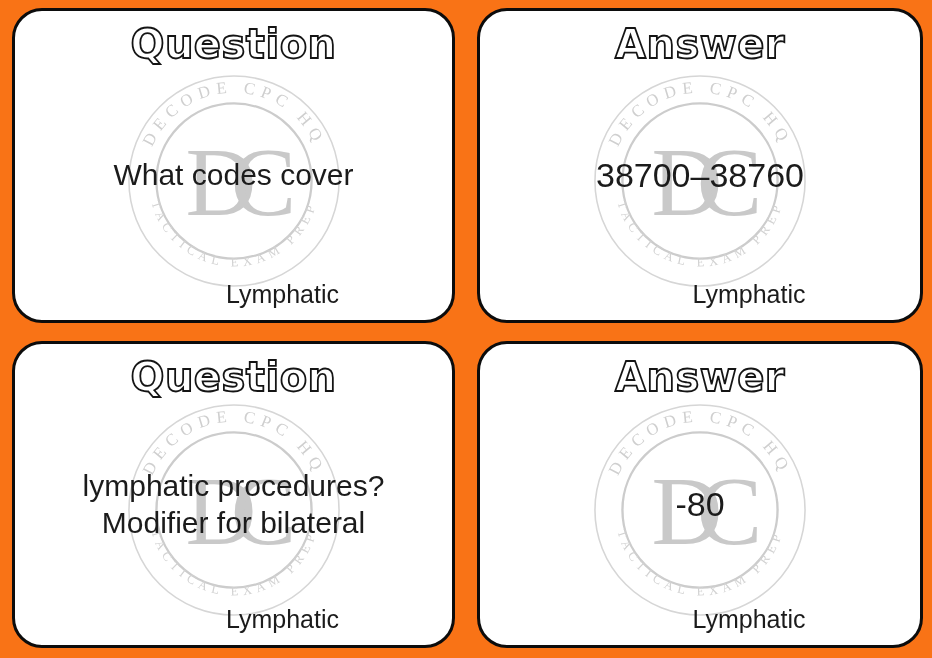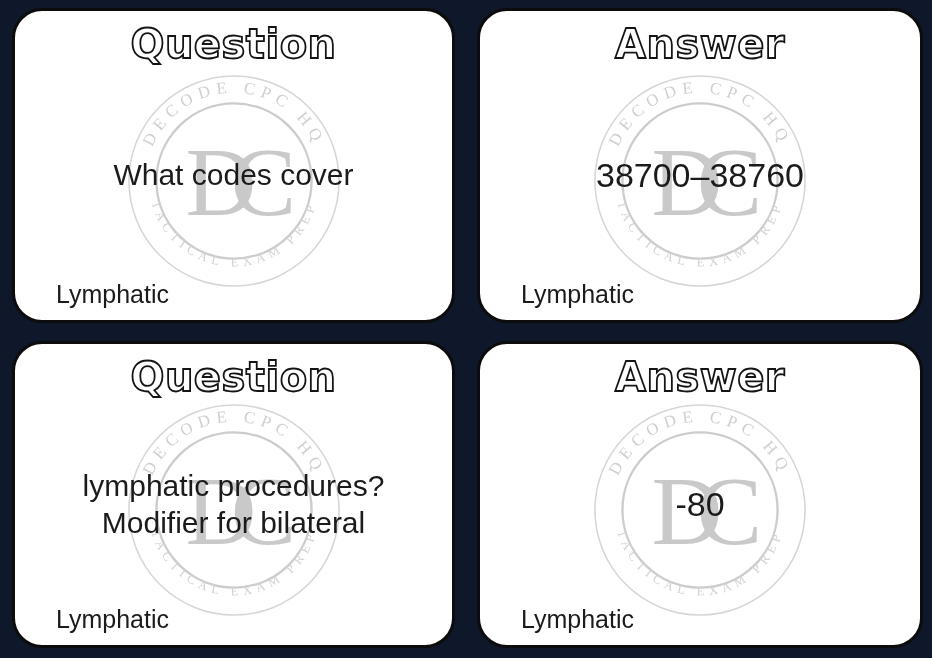--- a/index.html
+++ b/index.html
@@ -4,21 +4,21 @@
 <style>
   html, body {
     margin: 0;
     padding: 0;
     background: #ffffff;
   }
   #sheet {
     position: relative;
     width: 932px;
     height: 658px;
-    background: #0f172a;
+    background: #f97316;
     font-family: "Liberation Sans", sans-serif;
     overflow: hidden;
   }
   .card {
     position: absolute;
     background: #ffffff;
     border: 3px solid #0c0c0c;
     border-radius: 30px;
     overflow: hidden;
   }
@@ -82,23 +82,23 @@
     color: #1b1b1b;
     z-index: 2;
     line-height: 1.22;
   }
   .card-q .card-body { font-size: 30px; }
   .card-a .card-body { font-size: 34px; }
   .card-body .line { display: block; }
   .card-category {
     position: absolute;
     bottom: 11px;
-    left: 8px;
+    left: 16px;
     width: 100%;
-    text-align: left;
+    text-align: center;
     font-size: 25px;
     color: #1b1b1b;
     z-index: 2;
     padding-left: 33px;
   }
 </style>
 </head>
 <body>
 
 <div id="sheet">

